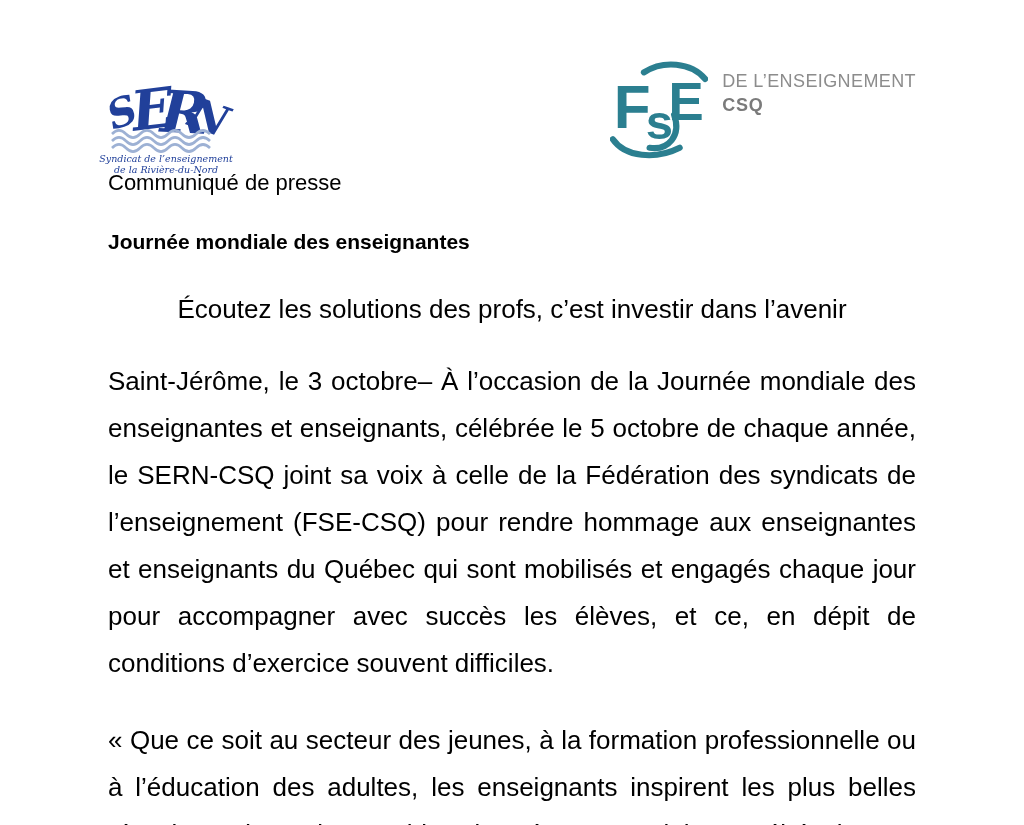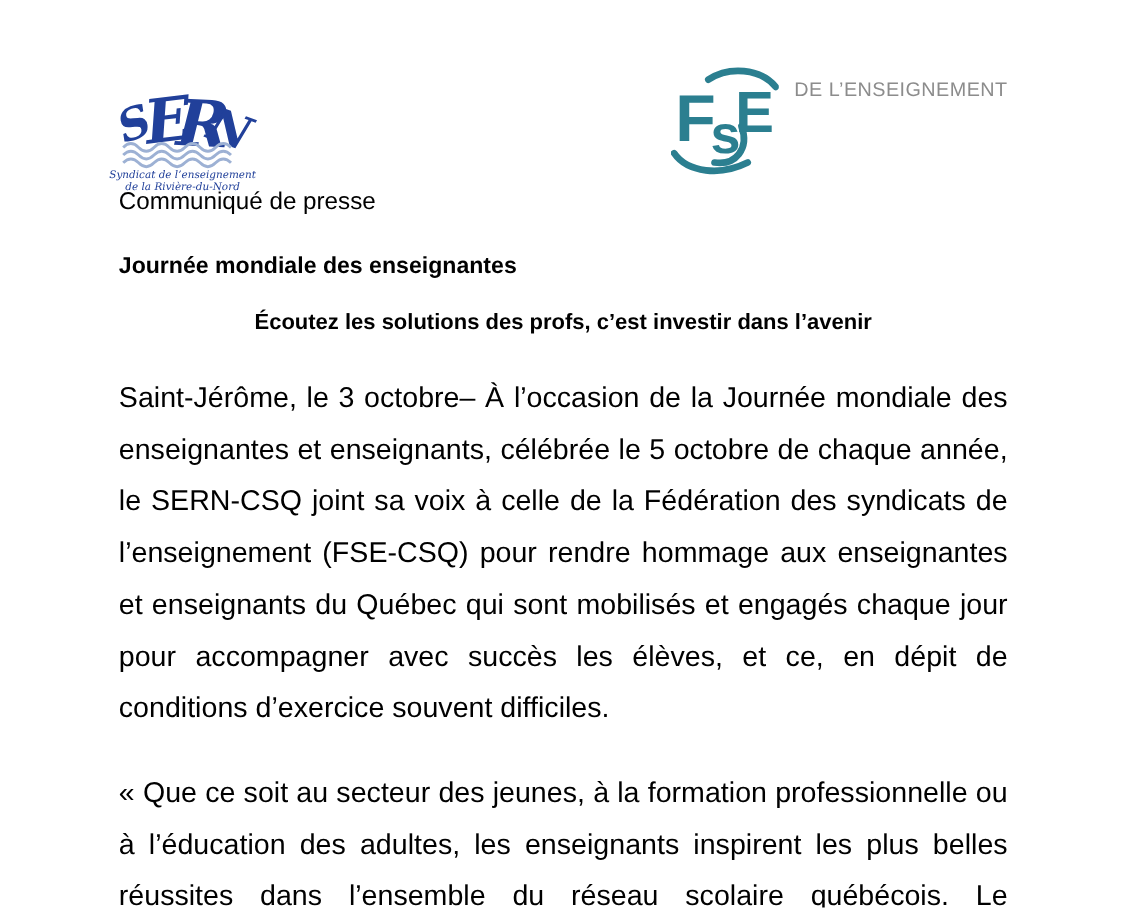--- a/index.html
+++ b/index.html
@@ -46,23 +46,23 @@
   .doc-type {
     font-size: 22px;
     text-align: left;
   }
   .kicker {
     margin-top: 34px;
     font-size: 21px;
     font-weight: bold;
   }
   .headline {
-    margin-top: 28px;
-    font-size: 20px;
-    font-weight: bold;
+    margin-top: 40px;
+    font-size: 26px;
+    font-weight: normal;
     text-align: center;
   }
   .para {
     font-size: 26px;
     line-height: 47px;
     text-align: justify;
   }
   .para-1 { margin-top: 33px; }
   .para-2 { margin-top: 30px; }
 </style>
@@ -101,20 +101,21 @@
           <path d="M 68,60 C 76,82 62,98 42,95"></path>
         </g>
         <g fill="#2b7f90" font-family="'Liberation Sans', sans-serif" font-weight="bold">
           <text x="4" y="74" font-size="64">F</text>
           <text x="38" y="86" font-size="52">s</text>
           <text x="62" y="66" font-size="56">E</text>
         </g>
       </svg>
       <div class="fse-text">
         <div>DE L’ENSEIGNEMENT</div>
+        <div class="fse-csq">CSQ</div>
       </div>
     </div>
 
   </div>
 
   <div class="doc-type">Communiqué de presse</div>
 
   <div class="kicker">Journée mondiale des enseignantes</div>
 
   <div class="headline">Écoutez les solutions des profs, c’est investir dans l’avenir</div>

